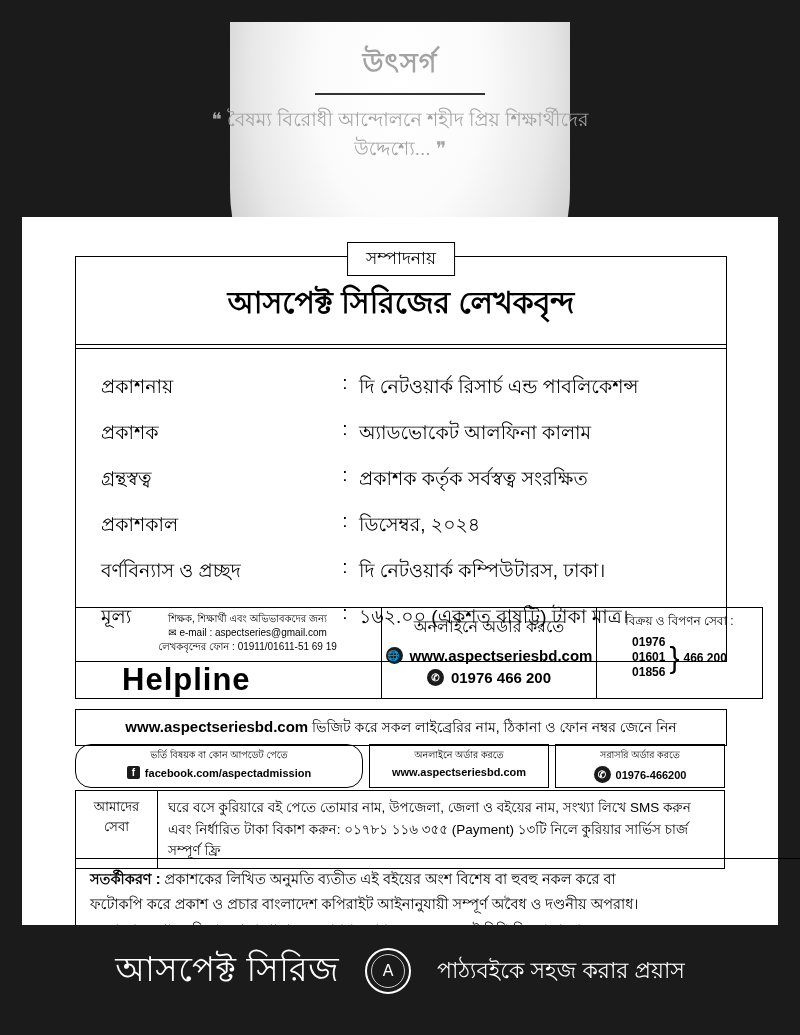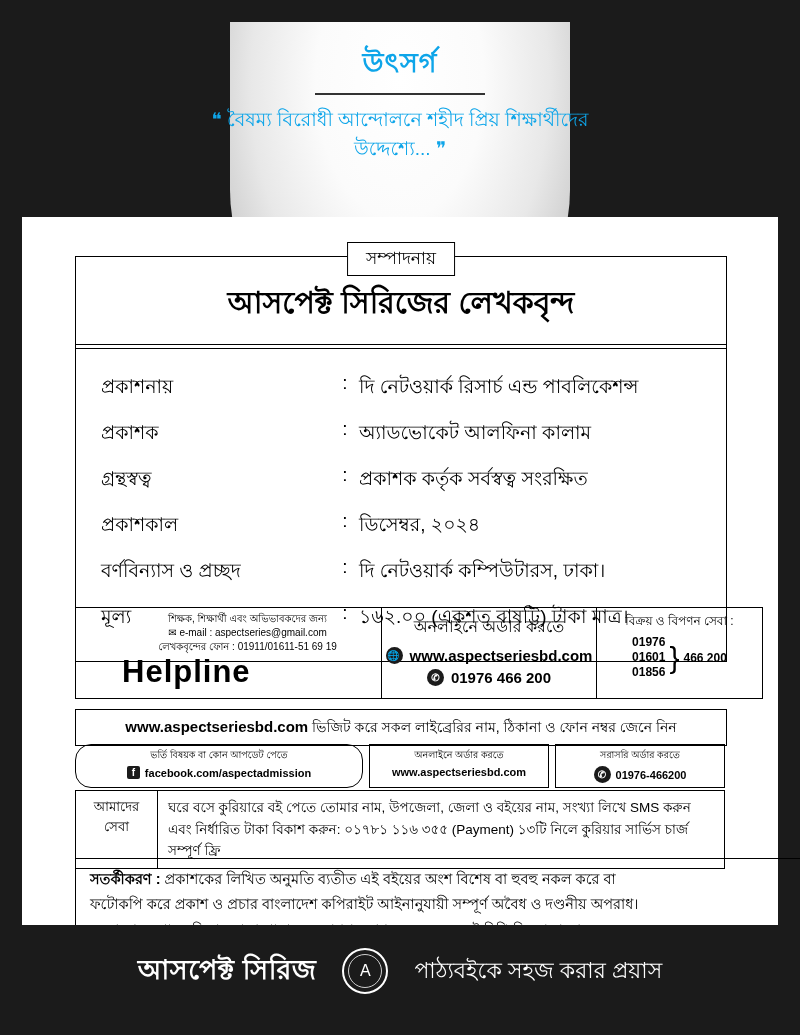--- a/index.html
+++ b/index.html
@@ -49,22 +49,22 @@
     width: 800px;
     height: 92px;
     background: #1b1b1b;
     color: #ffffff;
     display: flex;
     align-items: center;
     justify-content: center;
     gap: 26px;
   }
   .footer-brand {
-    font-size: 27px;
-    font-weight: bold;
+    font-size: 34px;
+    font-weight: normal;
     letter-spacing: .5px;
   }
   .footer-seal {
     width: 42px;
     height: 42px;
     border-radius: 50%;
     border: 2px solid #ffffff;
     display: flex;
     align-items: center;
     justify-content: center;
@@ -105,21 +105,21 @@
     border-radius: 0 0 170px 170px;
     background: radial-gradient(ellipse at 50% 18%, #ffffff 0%, #fbfbfb 35%, #e8e8e8 62%, #cfcfcf 80%, #bfbfbf 100%);
   }
   .dome-text {
     position: absolute;
     left: 50%;
     top: 20px;
     transform: translateX(-50%);
     width: 420px;
     text-align: center;
-    color: #0ea5e9;
+    color: #a3a3a3;
   }
   .dome-title {
     font-size: 27px;
     font-weight: bold;
     letter-spacing: 1px;
   }
   .dome-rule {
     width: 170px;
     height: 2px;
     background: #333;
@@ -212,21 +212,21 @@
     line-height: 1.35;
   }
   .hl-contact {
     font-size: 10px;
     text-align: center;
     line-height: 1.4;
   }
   .hl-word {
     position: absolute;
     left: 10px;
-    bottom: 8px;
+    bottom: 0;
     font-size: 31px;
     font-weight: bold;
     letter-spacing: 1px;
   }
   .hl-mid {
     width: 215px;
     border-right: 1px solid #000;
     box-sizing: border-box;
     padding: 6px 8px 0 8px;
     text-align: center;

